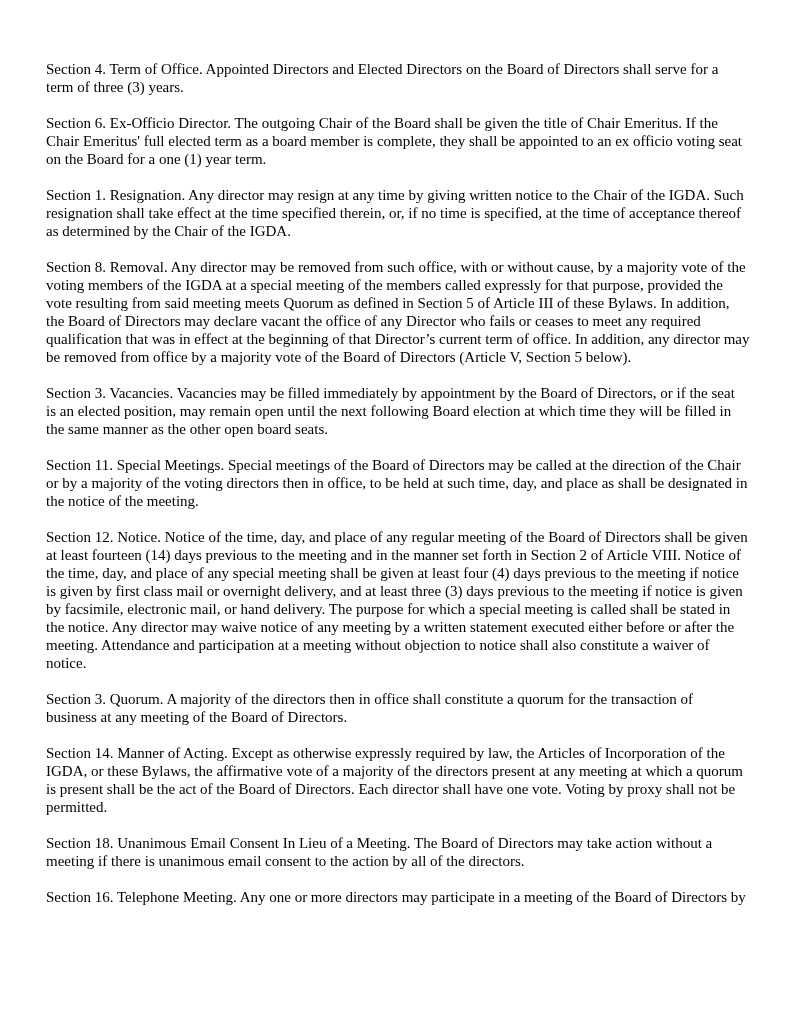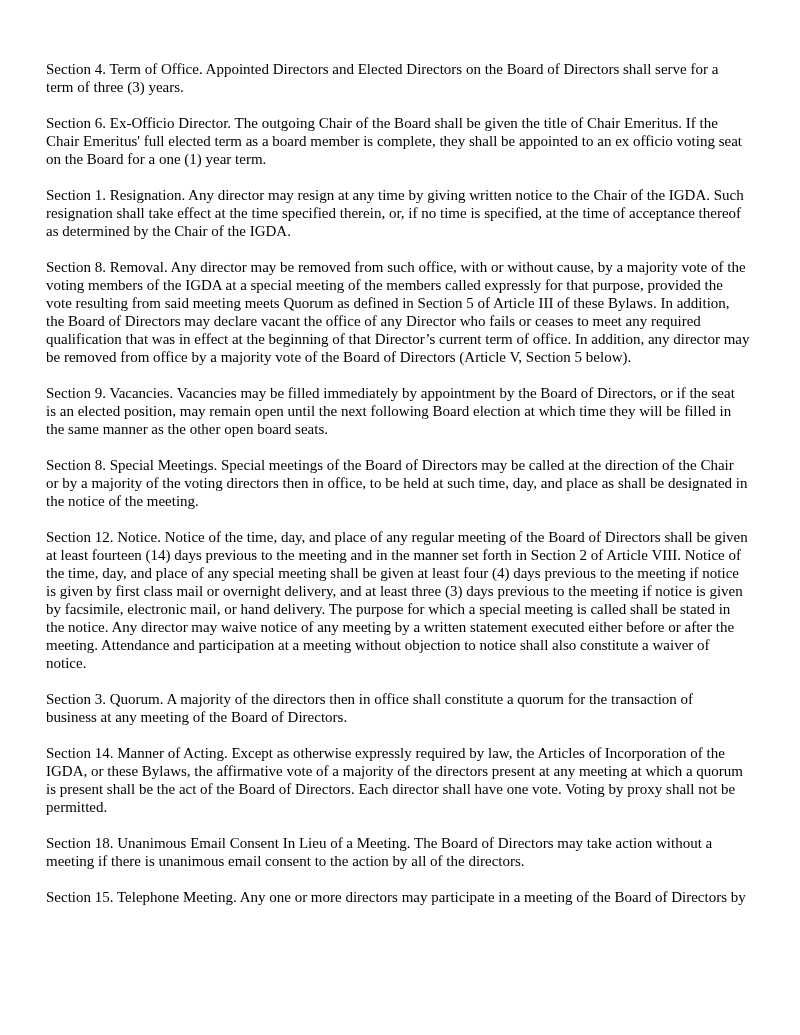--- a/index.html
+++ b/index.html
@@ -41,36 +41,36 @@
 on the Board for a one (1) year term.</p>
   <p class="para">Section 1. Resignation. Any director may resign at any time by giving written notice to the Chair of the IGDA. Such
 resignation shall take effect at the time specified therein, or, if no time is specified, at the time of acceptance thereof
 as determined by the Chair of the IGDA.</p>
   <p class="para">Section 8. Removal. Any director may be removed from such office, with or without cause, by a majority vote of the
 voting members of the IGDA at a special meeting of the members called expressly for that purpose, provided the
 vote resulting from said meeting meets Quorum as defined in Section 5 of Article III of these Bylaws. In addition,
 the Board of Directors may declare vacant the office of any Director who fails or ceases to meet any required
 qualification that was in effect at the beginning of that Director’s current term of office. In addition, any director may
 be removed from office by a majority vote of the Board of Directors (Article V, Section 5 below).</p>
-  <p class="para">Section 9. Vacancies. Vacancies may be filled immediately by appointment by the Board of Directors, or if the seat
+  <p class="para">Section 3. Vacancies. Vacancies may be filled immediately by appointment by the Board of Directors, or if the seat
 is an elected position, may remain open until the next following Board election at which time they will be filled in
 the same manner as the other open board seats.</p>
-  <p class="para">Section 8. Special Meetings. Special meetings of the Board of Directors may be called at the direction of the Chair
+  <p class="para">Section 11. Special Meetings. Special meetings of the Board of Directors may be called at the direction of the Chair
 or by a majority of the voting directors then in office, to be held at such time, day, and place as shall be designated in
 the notice of the meeting.</p>
   <p class="para">Section 12. Notice. Notice of the time, day, and place of any regular meeting of the Board of Directors shall be given
 at least fourteen (14) days previous to the meeting and in the manner set forth in Section 2 of Article VIII. Notice of
 the time, day, and place of any special meeting shall be given at least four (4) days previous to the meeting if notice
 is given by first class mail or overnight delivery, and at least three (3) days previous to the meeting if notice is given
 by facsimile, electronic mail, or hand delivery. The purpose for which a special meeting is called shall be stated in
 the notice. Any director may waive notice of any meeting by a written statement executed either before or after the
 meeting. Attendance and participation at a meeting without objection to notice shall also constitute a waiver of
 notice.</p>
   <p class="para">Section 3. Quorum. A majority of the directors then in office shall constitute a quorum for the transaction of
 business at any meeting of the Board of Directors.</p>
   <p class="para">Section 14. Manner of Acting. Except as otherwise expressly required by law, the Articles of Incorporation of the
 IGDA, or these Bylaws, the affirmative vote of a majority of the directors present at any meeting at which a quorum
 is present shall be the act of the Board of Directors. Each director shall have one vote. Voting by proxy shall not be
 permitted.</p>
   <p class="para">Section 18. Unanimous Email Consent In Lieu of a Meeting. The Board of Directors may take action without a
 meeting if there is unanimous email consent to the action by all of the directors.</p>
-  <p class="para">Section 15. Telephone Meeting. Any one or more directors may participate in a meeting of the Board of Directors by</p>
+  <p class="para">Section 16. Telephone Meeting. Any one or more directors may participate in a meeting of the Board of Directors by</p>
 </div>
 
 </body></html>

